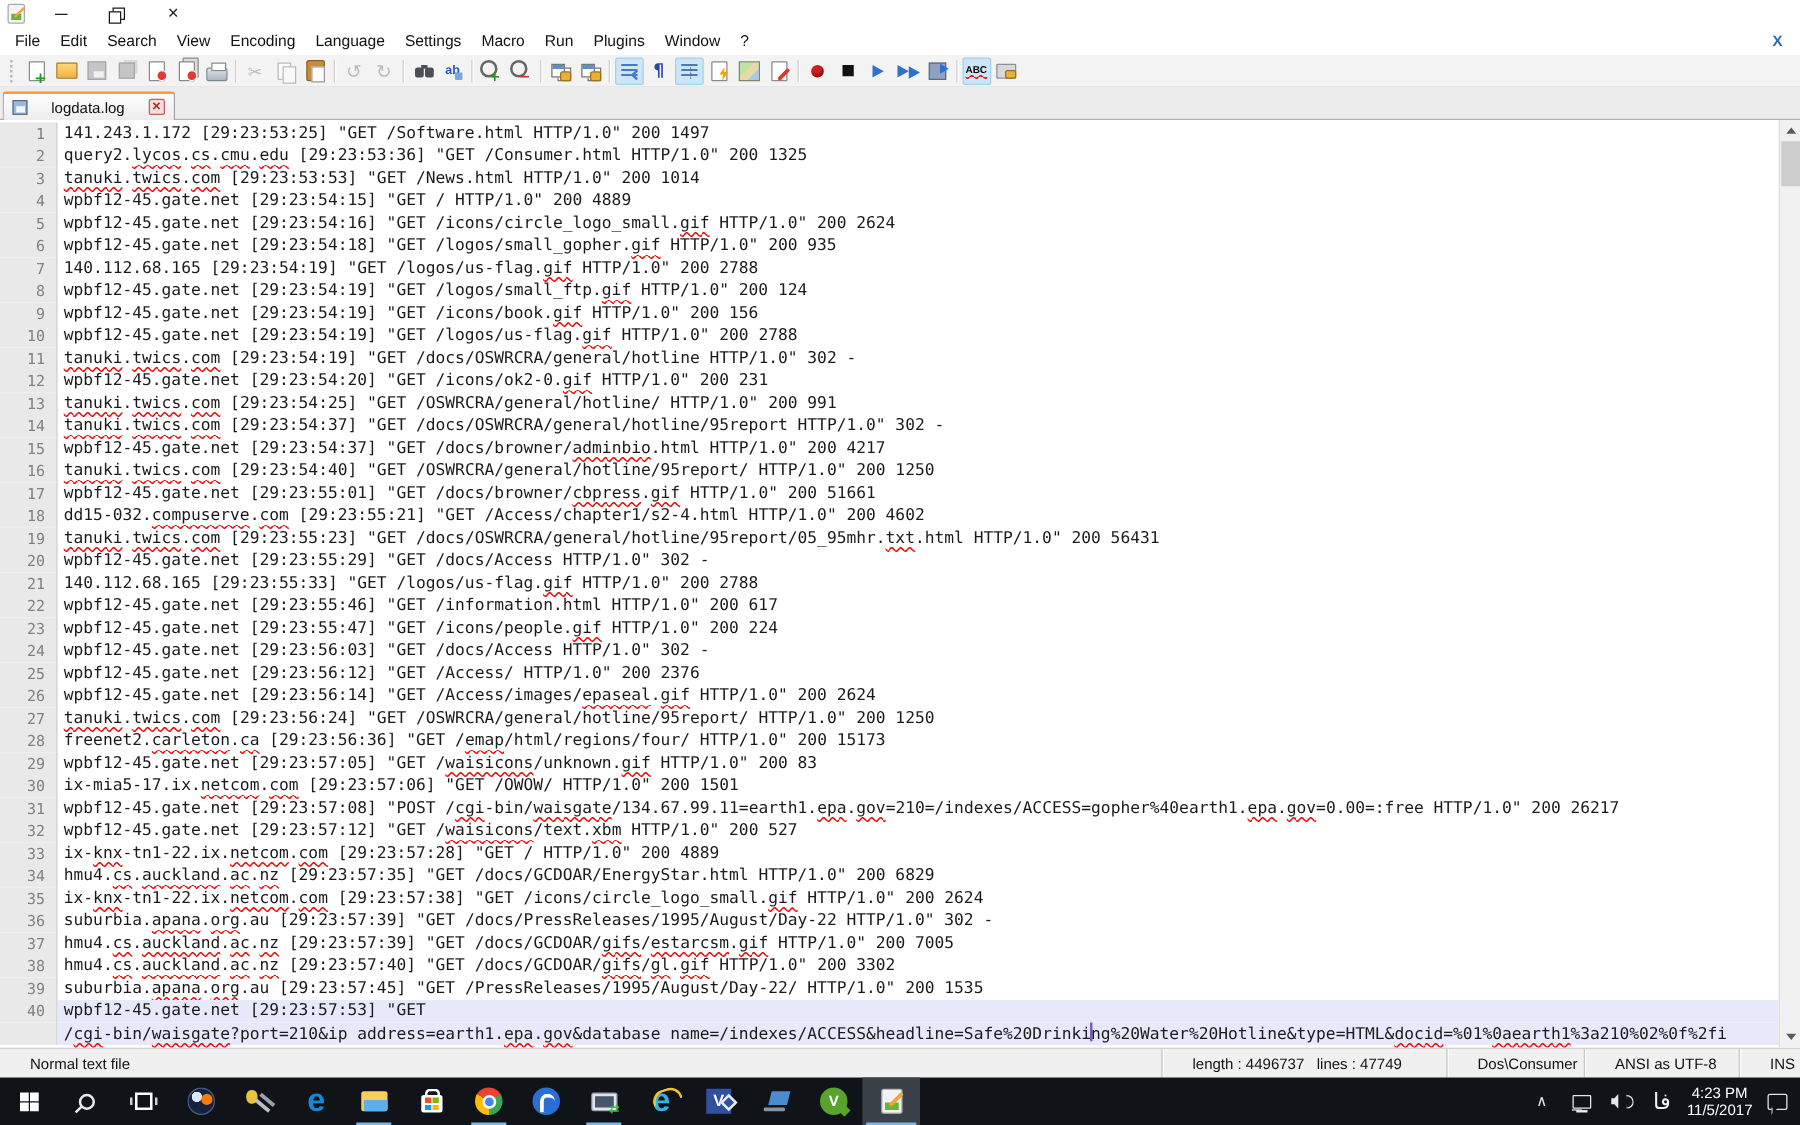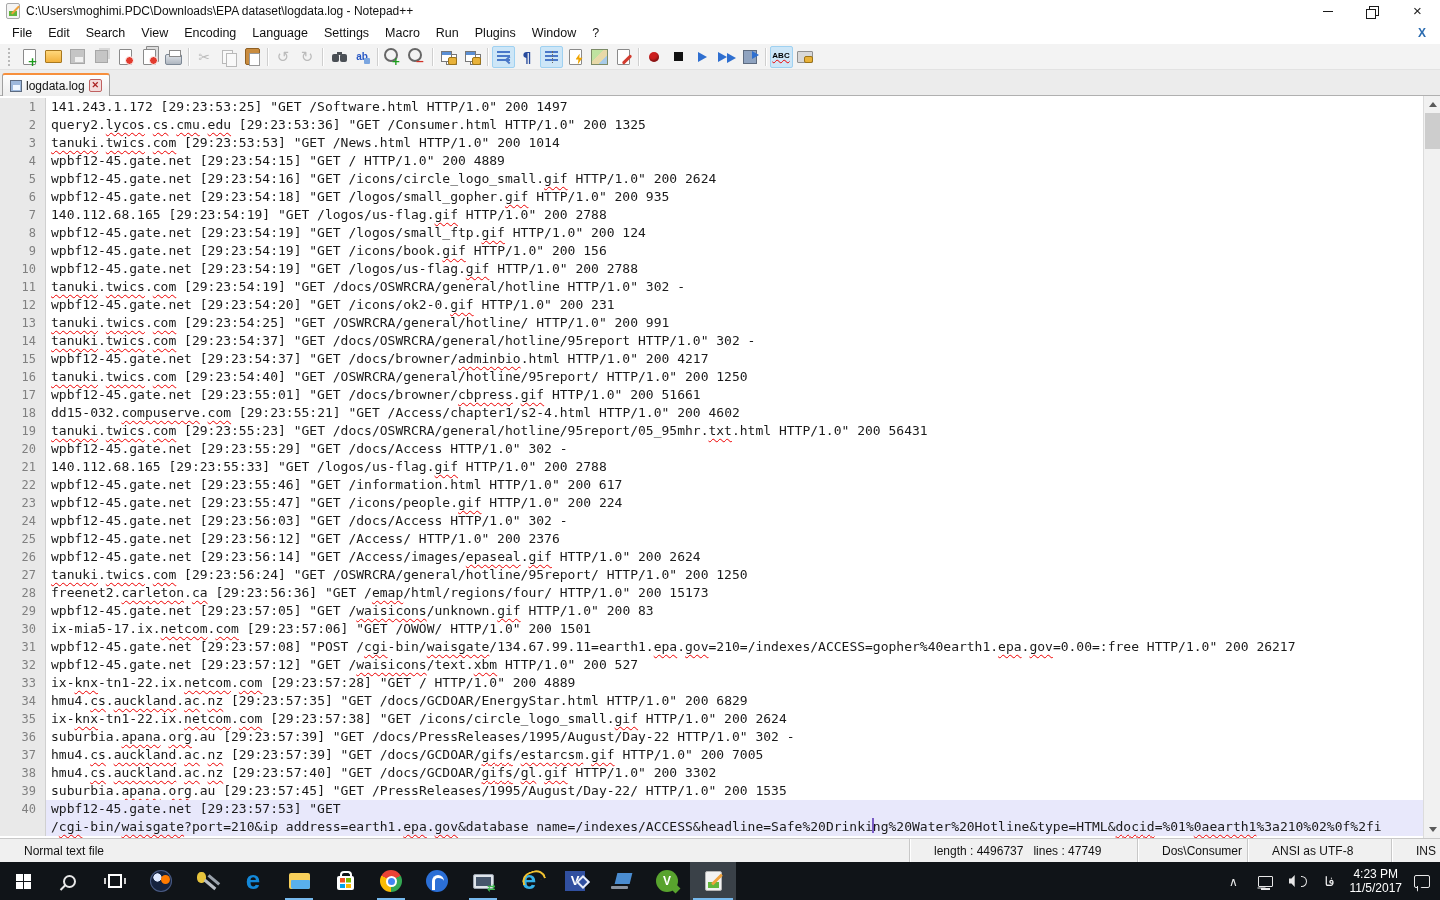--- a/index.html
+++ b/index.html
@@ -74,21 +74,21 @@
   .i-multi::after { content:""; width:0; height:0; border-left:9px solid #2f6fd0; border-top:5px solid transparent; border-bottom:5px solid transparent; position:absolute; right:1px; top:6px; }
   .i-multi::before { margin-right:7px; }
   .i-msave::before { content:""; width:12px; height:12px; background:#8fa3c0; border:1px solid #5d6b80; display:block; }
   .i-msave::after { content:""; width:0; height:0; border-left:7px solid #2f6fd0; border-top:4px solid transparent; border-bottom:4px solid transparent; position:absolute; right:2px; top:4px; }
   .i-abc::before { content:"ABC"; font:700 8px/1.6 "Liberation Sans",sans-serif; color:#000; text-decoration:underline wavy #e00 1px; }
   .i-wsf::before { content:""; width:14px; height:10px; background:#d8d8d8; border:1px solid #909090; border-radius:1px; display:block; }
   .i-wsf::after { content:""; width:7px; height:5px; background:#e8b23a; border:1px solid #9c7317; border-radius:2px; position:absolute; right:3px; bottom:4px; }
 
   
   .tabbar { height:26px; background:#ececec; display:flex; align-items:flex-end; padding-left:2px; border-bottom:1px solid #b0b0b0; flex:0 0 auto; }
-  .tab { height:23px; display:flex; align-items:center; gap:4px; padding:0 7px; background:linear-gradient(#fefefe,#ededed); border:1px solid #a0a0a0; border-bottom:none; border-top:2px solid #f78f3c; border-radius:3px 3px 0 0; font-size:12px; color:#111; margin-bottom:-1px; }
+  .tab { height:23px; display:flex; align-items:center; gap:19px; padding:0 7px; background:linear-gradient(#fefefe,#ededed); border:1px solid #a0a0a0; border-bottom:none; border-top:2px solid #f78f3c; border-radius:3px 3px 0 0; font-size:12px; color:#111; margin-bottom:-1px; }
   .tab-save { width:12px; height:12px; background:#9db8dc; border:1px solid #5d6b80; position:relative; }
   .tab-save::after { content:""; position:absolute; left:2px; bottom:1px; width:7px; height:5px; background:#eef6ff; }
   .tab-close { width:13px; height:13px; background:#f3dcdc; border:1px solid #c06060; border-radius:2px; color:#a22; font:bold 9px/11px "Liberation Sans",sans-serif; text-align:center; }
 
   
   .editor { flex:1 1 auto; position:relative; background:#fff; overflow:hidden; display:flex; }
   .lines { flex:1; padding-top:2px; font-family:"DejaVu Sans Mono","Liberation Mono",monospace; font-size:13px; line-height:18px; white-space:pre; overflow:hidden; }
   .row { display:flex; height:18px; }
   .row.cur .code-wrap { background:#e8e8fb; }
   .ln { flex:0 0 46px; text-align:right; padding-right:9px; color:#808080; background:#e9e9e9; border-right:1px solid #d0d0d0; font-size:12px; }
@@ -100,21 +100,21 @@
   .varr { position:absolute; left:0; width:17px; height:17px; display:flex; align-items:center; justify-content:center; }
   .varr.up { top:0; } .varr.down { bottom:0; }
   .varr.up::before { content:""; border-left:4px solid transparent; border-right:4px solid transparent; border-bottom:5px solid #5a5a5a; }
   .varr.down::before { content:""; border-left:4px solid transparent; border-right:4px solid transparent; border-top:5px solid #5a5a5a; }
   .vthumb { position:absolute; left:1px; top:17px; width:15px; height:36px; background:#cdcdcd; }
 
   
   .statusbar { height:24px; background:#f0f0f0; border-top:1px solid #c8c8c8; display:flex; align-items:stretch; font-size:12px; color:#111; flex:0 0 auto; }
   .seg { display:flex; align-items:center; padding:0 24px; white-space:pre; border-left:1px solid #c8c8c8; box-shadow:inset 1px 0 0 #fff; }
   .seg:first-child { border-left:none; box-shadow:none; flex:1; }
-  .seg-len { width:228px; } .seg-pos { width:262px; } .seg-eol { width:110px; } .seg-enc { width:144px; } .seg-ins { width:27px; }
+  .seg-len { width:228px; } .seg-pos { width:262px; } .seg-eol { width:110px; } .seg-enc { width:124px; } .seg-ins { width:27px; }
 
   
   .taskbar { height:38px; background:#101418; display:flex; align-items:center; flex:0 0 auto; }
   .tb { width:46px; height:38px; display:flex; align-items:center; justify-content:center; position:relative; flex:0 0 auto; }
   .tb.running::after { content:""; position:absolute; left:9px; right:9px; bottom:0; height:2px; background:#76b9ed; }
   .tb.active { background:#3a4148; }
   .tb.active::after { left:3px; right:3px; }
   .glyph { position:relative; display:block; }
 
   .g-start { width:15px; height:15px; background:
@@ -166,33 +166,32 @@
   .g-npp::before { content:""; position:absolute; left:2px; right:2px; bottom:2px; height:6px; background:#63b63b; }
   .g-npp::after { content:""; position:absolute; width:14px; height:3px; background:#f0a23c; transform:rotate(-45deg); right:-3px; top:6px; border-radius:1px; }
 
   .tray { margin-left:auto; display:flex; align-items:center; gap:8px; padding-right:6px; color:#eee; }
   .tray-item { display:flex; align-items:center; justify-content:center; min-width:24px; height:38px; position:relative; }
   .g-chev::before { content:"∧"; font-size:12px; color:#e8e8e8; }
   .g-net { width:15px; height:11px; border:1.5px solid #e8e8e8; border-radius:1px; position:relative; }
   .g-net::after { content:""; position:absolute; width:9px; height:1.5px; background:#e8e8e8; bottom:-4px; left:2px; box-shadow:-4px -1px 0 -0.5px #e8e8e8; }
   .g-vol { width:10px; height:12px; background:#e8e8e8; clip-path:polygon(0 30%,30% 30%,62% 0,62% 100%,30% 70%,0 70%); position:relative; }
   .g-vol-waves { width:6px; height:11px; border:1.5px solid #e8e8e8; border-left:none; border-radius:0 9px 9px 0; margin-left:2px; }
-  .lang-ind { font-size:13px; color:#f2f2f2; }
+  .lang-ind { font-size:18px; color:#f2f2f2; }
   .clock { text-align:center; font-size:12px; line-height:14px; color:#fff; }
   .g-action { width:16px; height:13px; border:1.5px solid #e8e8e8; border-radius:2px; position:relative; }
   .g-action::after { content:""; position:absolute; width:5px; height:5px; background:#101418; border-left:1.5px solid #e8e8e8; border-bottom:1.5px solid #e8e8e8; bottom:-5px; left:2px; clip-path:polygon(0 0,100% 0,0 100%); }
 </style>
 </head>
 <body>
 
 <div class="window">
 
   <div class="titlebar">
     <span class="app-mini"></span>
-    <span class="title">C:\Users\moghimi.PDC\Downloads\EPA dataset\logdata.log - Notepad++</span>
     <div class="win-controls">
       <span class="wc wc-min"></span>
       <span class="wc wc-restore"></span>
       <span class="wc wc-close">×</span>
     </div>
   </div>
 
   <div class="menubar">
     <span id="menu-items" style="display:flex">
         <span class="menu-item">File</span>

